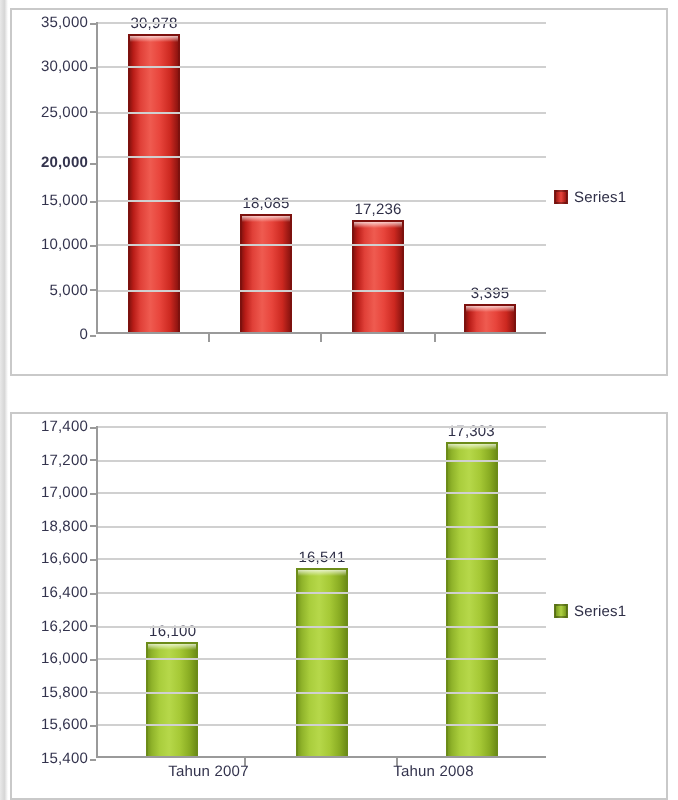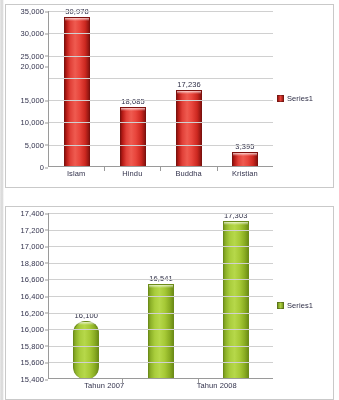--- a/index.html
+++ b/index.html
@@ -232,21 +232,21 @@
 
   <div class="edge-strip"></div>
 
   <div class="chart-panel top">
     <div class="chart-inner">
       <div class="plot-wrap">
         <div class="y-axis" id="yaxis-0" style="height: 156px;">
             <div class="y-tick" style="top: 0px;">35,000</div>
             <div class="y-tick" style="top: 22.2857px;">30,000</div>
             <div class="y-tick" style="top: 44.5714px;">25,000</div>
-            <div class="y-tick" style="top: 55px;">20,000</div>
+            <div class="y-tick" style="top: 70px; font-weight: bold;">20,000</div>
             <div class="y-tick" style="top: 89.1429px;">15,000</div>
             <div class="y-tick" style="top: 111.429px;">10,000</div>
             <div class="y-tick" style="top: 133.714px;">5,000</div>
             <div class="y-tick" style="top: 156px;">0</div>
           </div>
         <div class="plot" id="plot-0" style="height: 156px;">
           <div class="bars-layer" id="bars-0">
               <div class="bar-slot">
                 <div class="bar-col">
                   <div class="bar red" style="height: 150px;">
@@ -256,21 +256,21 @@
               </div>
               <div class="bar-slot">
                 <div class="bar-col">
                   <div class="bar red" style="height: 60px;">
                     <div class="bar-label">18,085</div>
                   </div>
                 </div>
               </div>
               <div class="bar-slot">
                 <div class="bar-col">
-                  <div class="bar red" style="height: 77px;">
+                  <div class="bar red" style="height: 57px;">
                     <div class="bar-label">17,236</div>
                   </div>
                 </div>
               </div>
               <div class="bar-slot">
                 <div class="bar-col">
                   <div class="bar red" style="height: 15.132px;">
                     <div class="bar-label">3,395</div>
                   </div>
                 </div>
@@ -283,26 +283,20 @@
             <div class="gridline" style="top: 89.1429px;"></div>
             <div class="gridline" style="top: 111.429px;"></div>
             <div class="gridline" style="top: 133.714px;"></div>
             <div class="gridline zero" style="top: 155px;"></div>
           </div>
         <div class="x-ticks-marks" id="xmarks-0" style="top: 156px;">
             <span></span>
             <span></span>
             <span></span>
             <span></span>
-          </div>
-        <div class="x-axis" id="xaxis-0">
-            <div class="x-tick-label">Islam</div>
-            <div class="x-tick-label">Hindu</div>
-            <div class="x-tick-label">Buddha</div>
-            <div class="x-tick-label">Kristian</div>
           </div>
       </div>
       <div class="legend">
         <div class="legend-row">
           <span class="legend-swatch red"></span>
           <span class="legend-text">Series1</span>
         </div>
       </div>
     </div>
   </div>
@@ -320,21 +314,21 @@
             <div class="y-tick" style="top: 99.6px;">16,200</div>
             <div class="y-tick" style="top: 116.2px;">16,000</div>
             <div class="y-tick" style="top: 132.8px;">15,800</div>
             <div class="y-tick" style="top: 149.4px;">15,600</div>
             <div class="y-tick" style="top: 166px;">15,400</div>
           </div>
         <div class="plot" id="plot-1" style="height: 166px;">
           <div class="bars-layer" id="bars-1">
               <div class="bar-slot">
                 <div class="bar-col">
-                  <div class="bar green" style="height: 58.1px; border-radius: 12px;">
+                  <div class="bar green" style="height: 58.1px;">
                     <div class="bar-label">16,100</div>
                   </div>
                 </div>
               </div>
               <div class="bar-slot">
                 <div class="bar-col">
                   <div class="bar green" style="height: 94.703px;">
                     <div class="bar-label">16,541</div>
                   </div>
                 </div>

